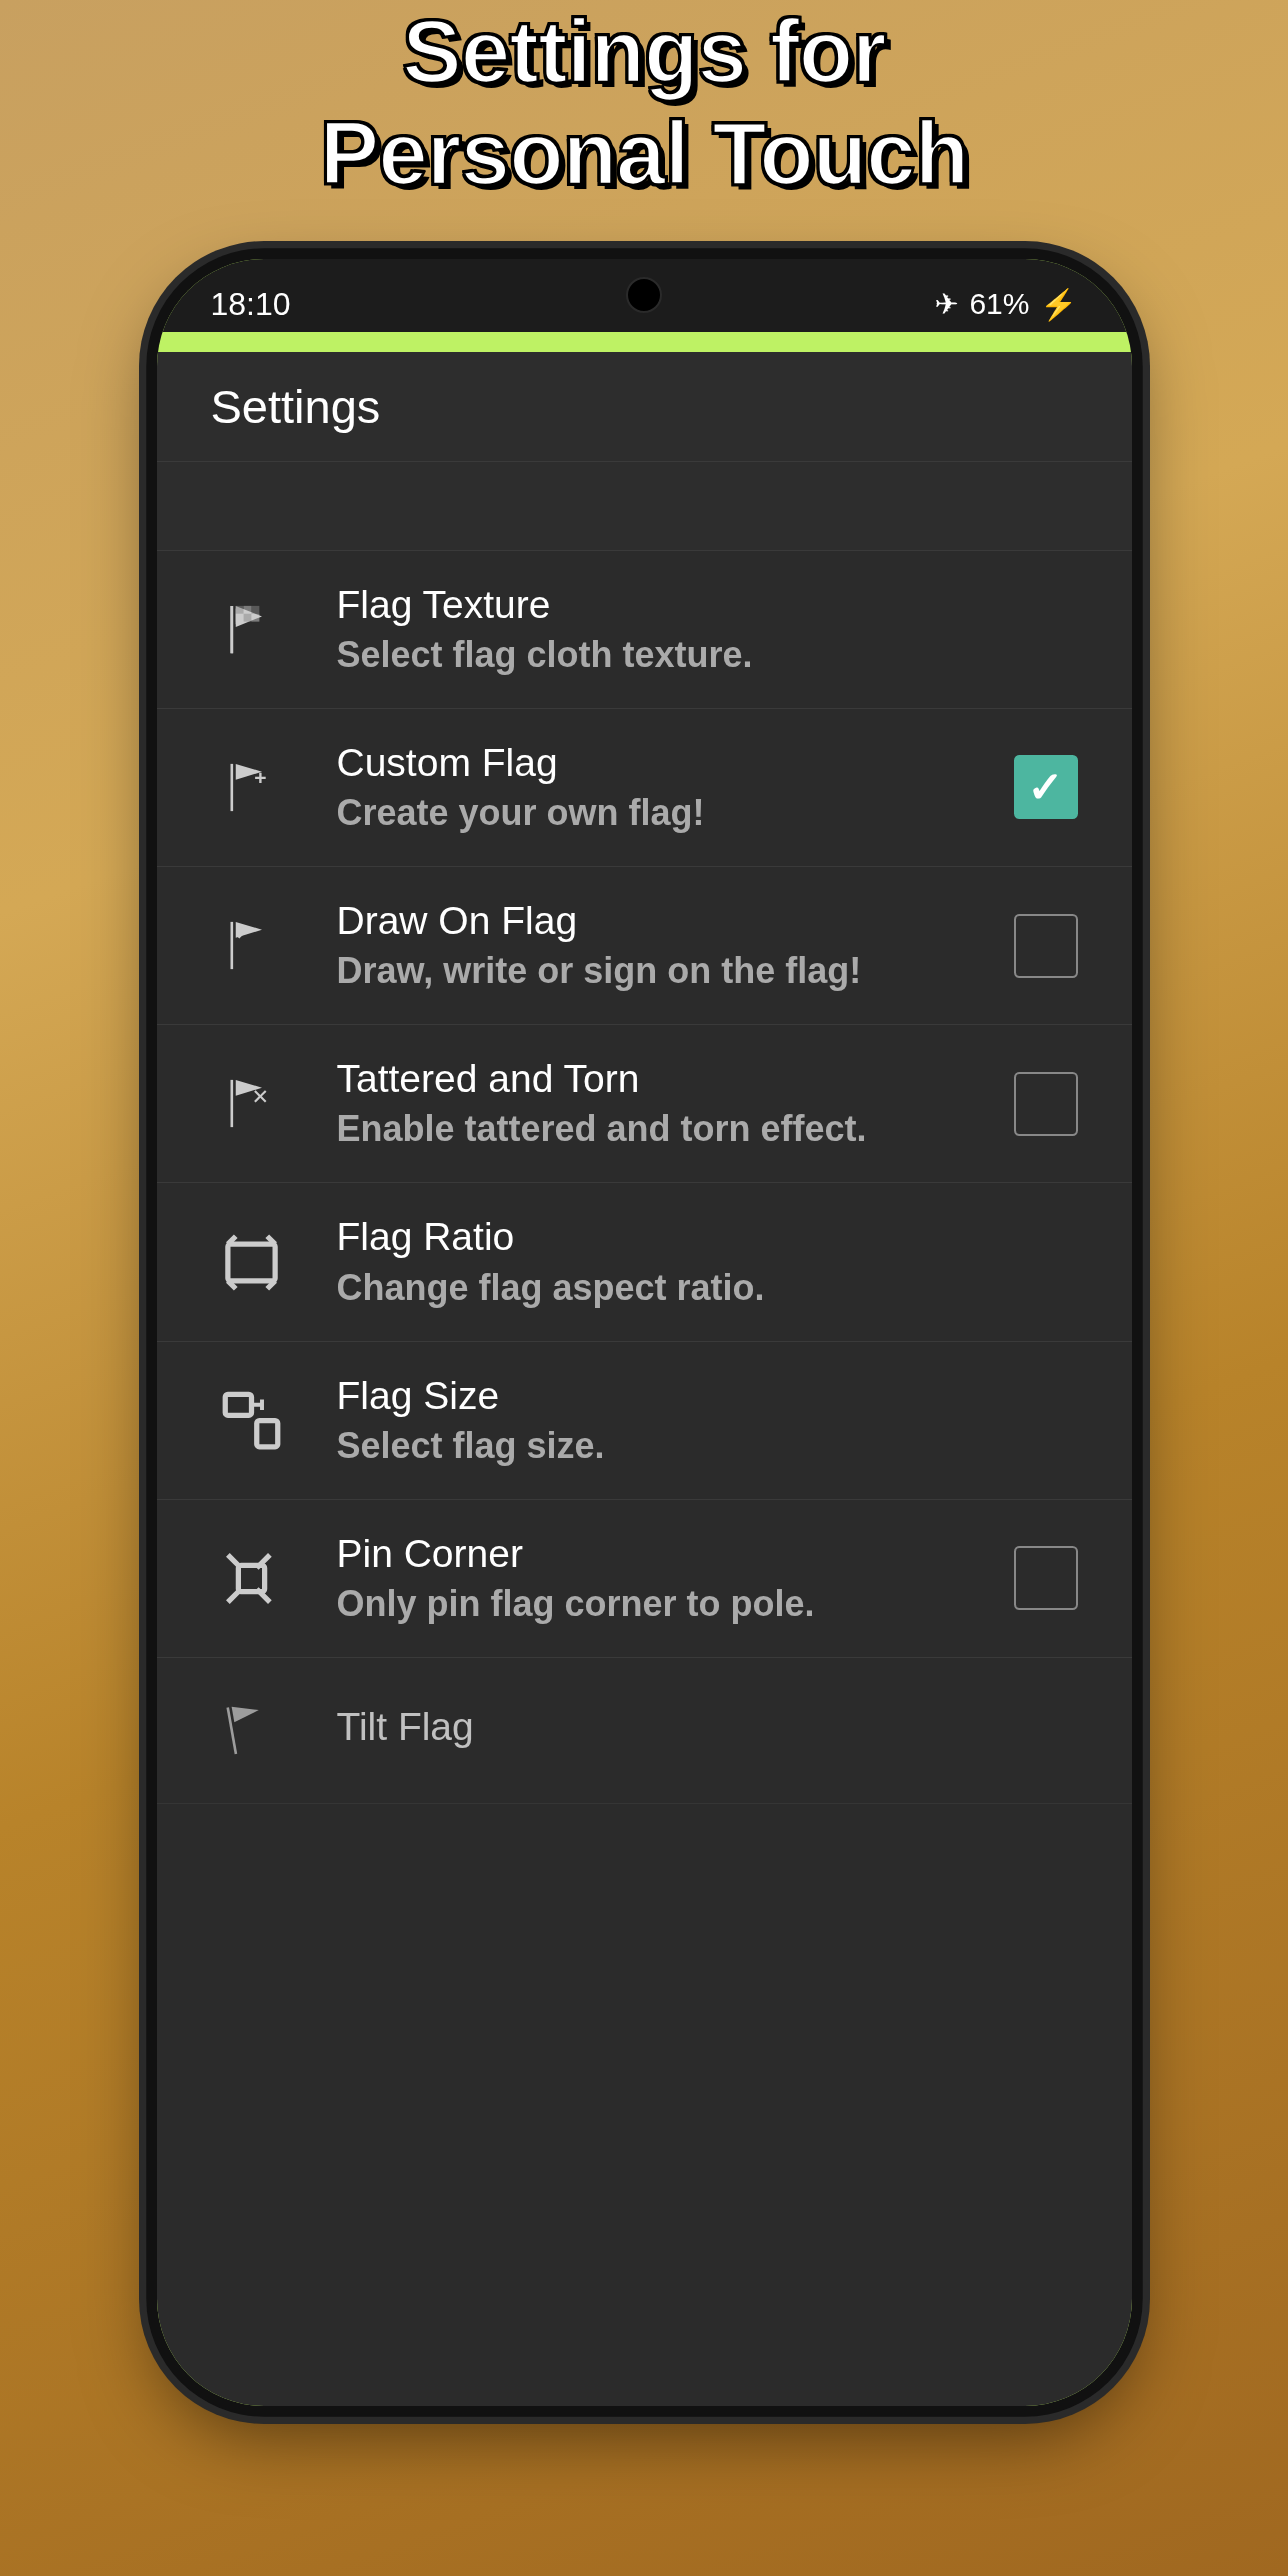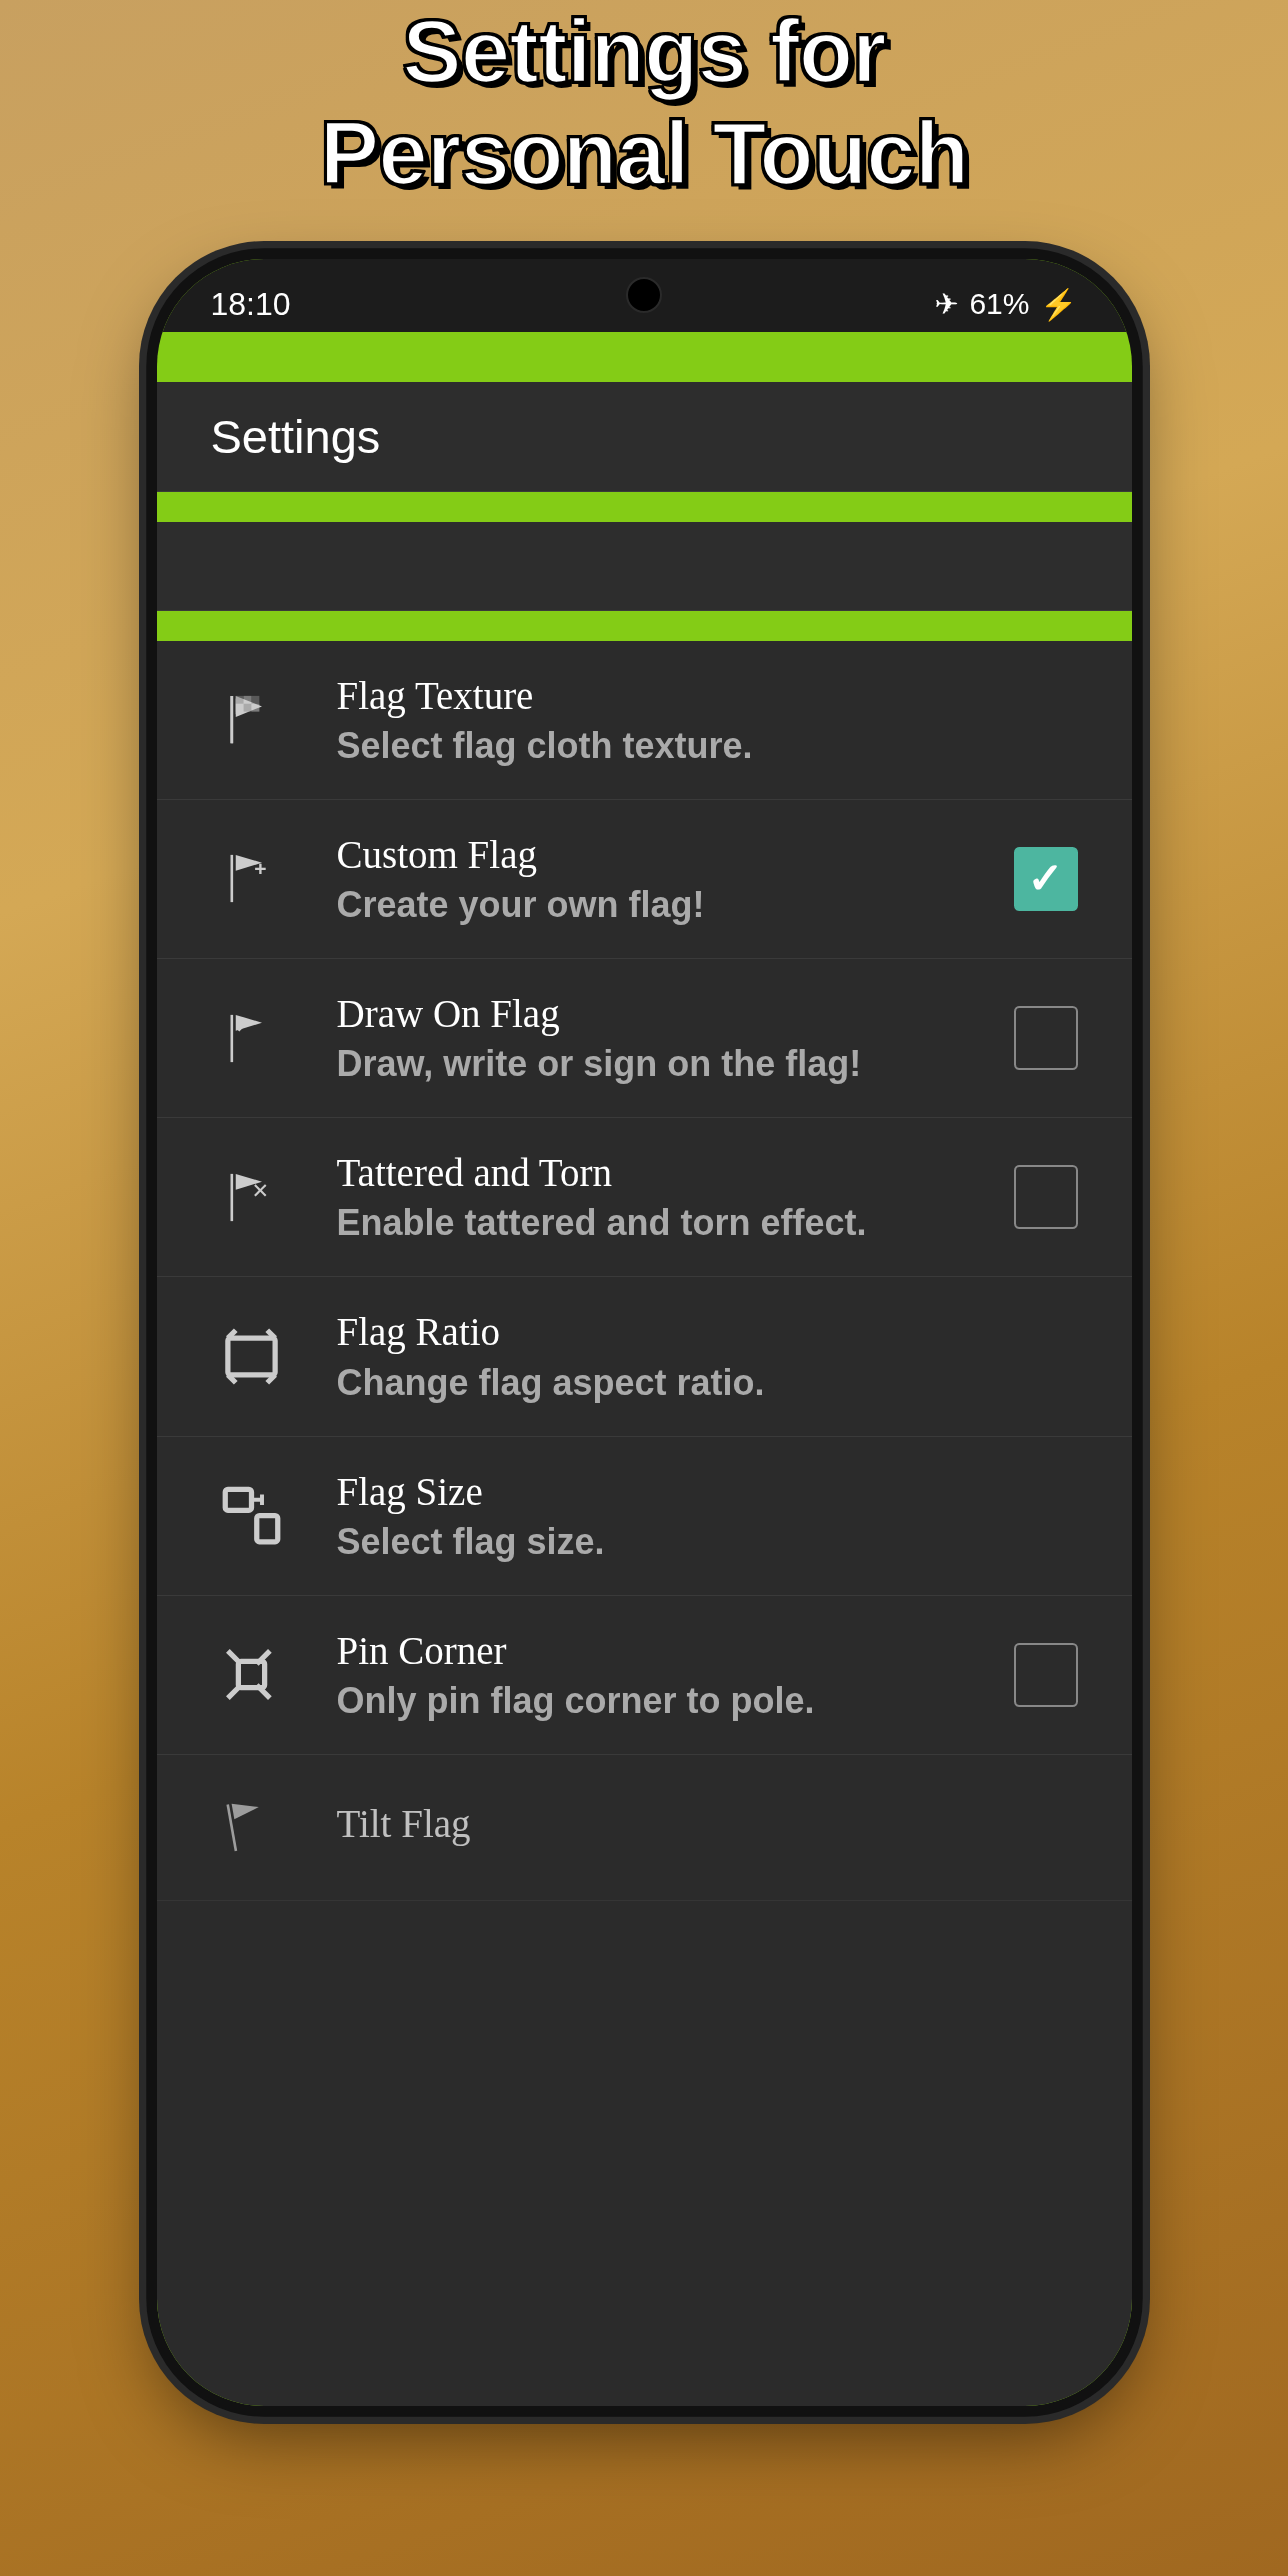--- a/index.html
+++ b/index.html
@@ -24,29 +24,28 @@
       line-height: 1.15;
       text-shadow: 5.4px 5.4px 0px #000, -1.8px -1.8px 0px #000, 1.8px -1.8px 0px #000, -1.8px 1.8px 0px #000;
       -webkit-text-stroke: 2.7px #000;
       letter-spacing: -0.9px;
       padding: 0 72px;
     }
 
     .phone-frame {
       width: 975px;
       height: 2147px;
-      background: #84cc16;
+      background: #bef264;
       border-radius: 107px;
       margin-top: 54px;
       position: relative;
       box-shadow: 0 0 0 10.7px #111, 0 0 0 18px #2a2a2a, 0 27px 72px rgba(0,0,0,0.5);
       overflow: hidden;
       display: flex;
       flex-direction: column;
-      gap: 30px;
     }
 
     
     .phone-frame::before {
       content: '';
       position: absolute;
       right: -16px;
       top: 358px;
       width: 14.3px;
       height: 107px;
@@ -138,21 +137,21 @@
       fill: #cccccc;
     }
 
     .item-text {
       flex: 1;
     }
 
     .item-title {
       color: #ffffff;
       font-size: 39px;
-      font-family: Liberation Serif, serif;
+      font-family: Liberation Sans, sans-serif;
       font-weight: 400;
       margin-bottom: 7.2px;
     }
 
     .item-subtitle {
       color: #aaaaaa;
       font-size: 36px;
       font-family: Arial, sans-serif;
       font-weight: 700;
     }

